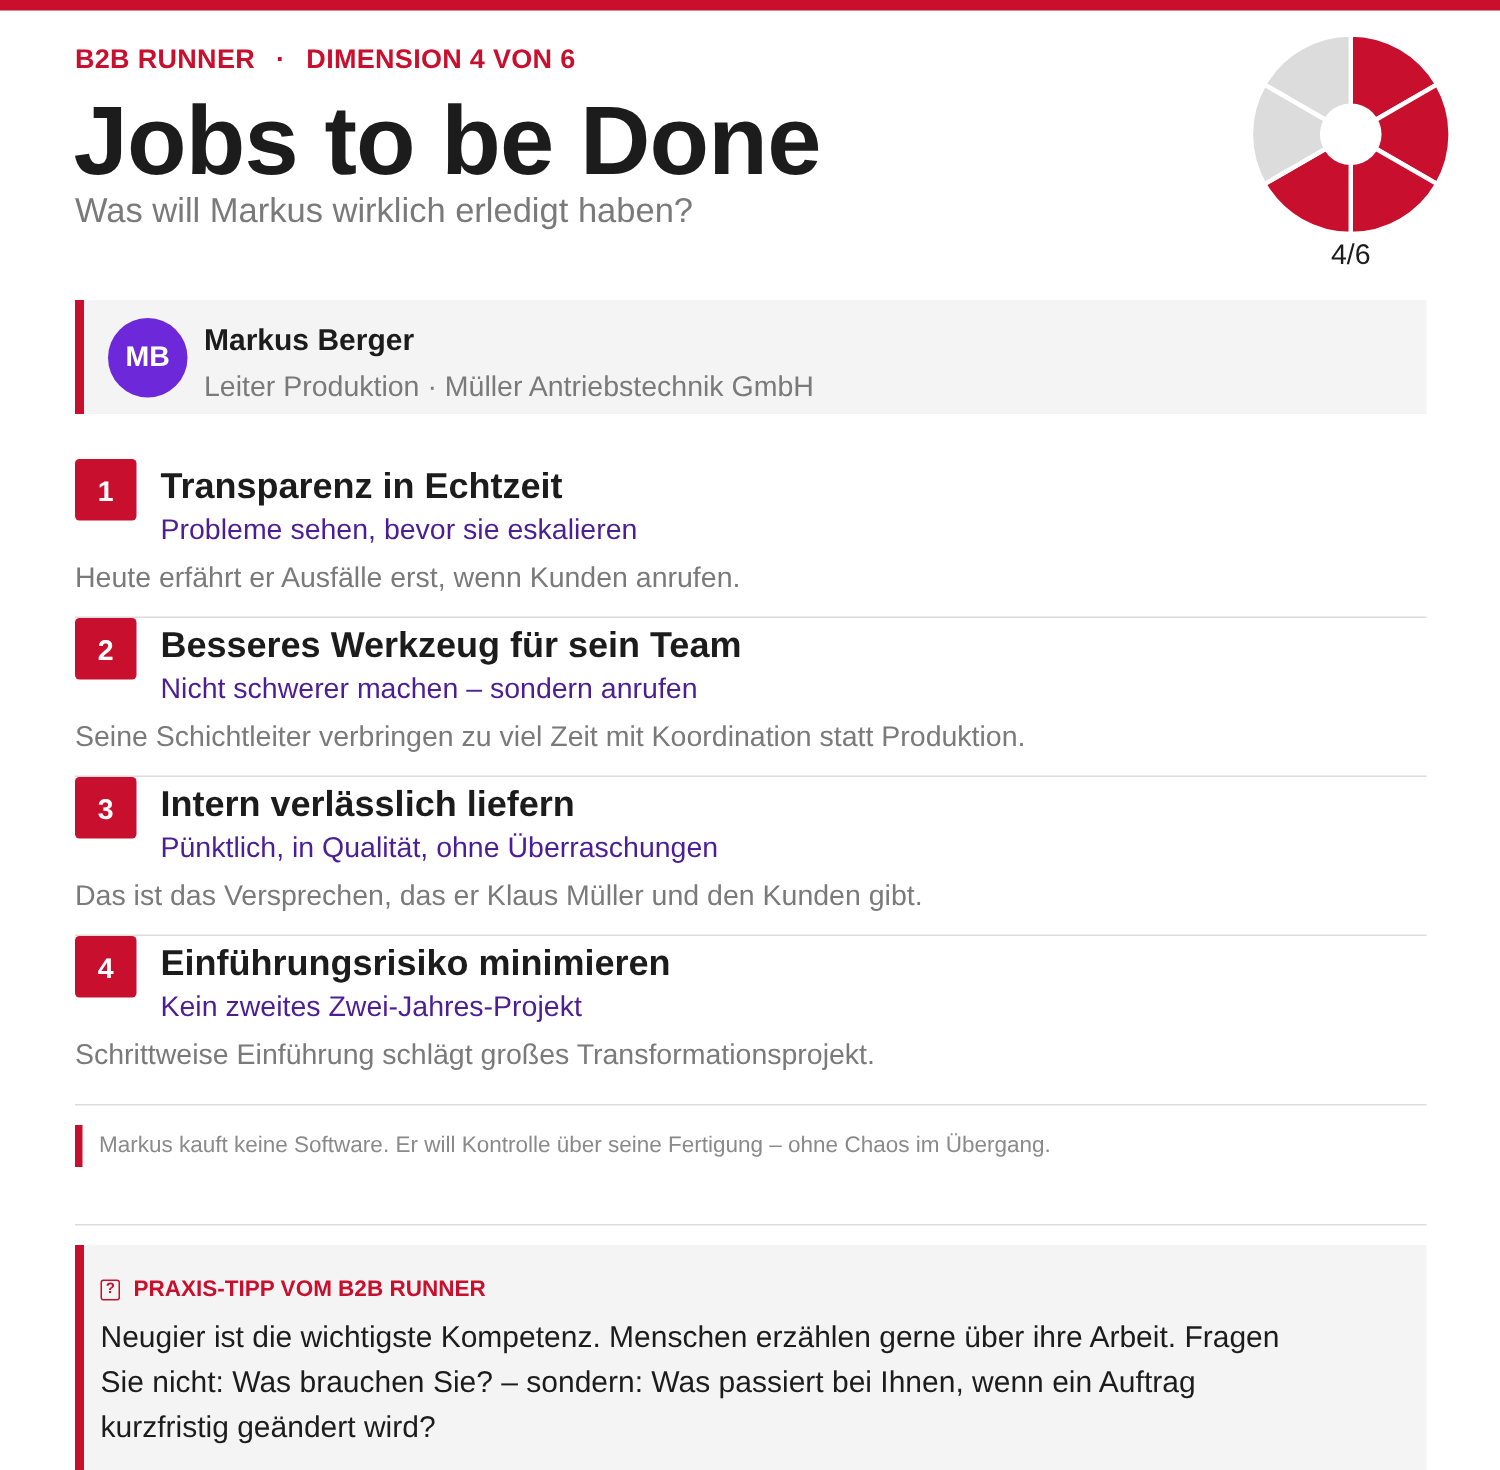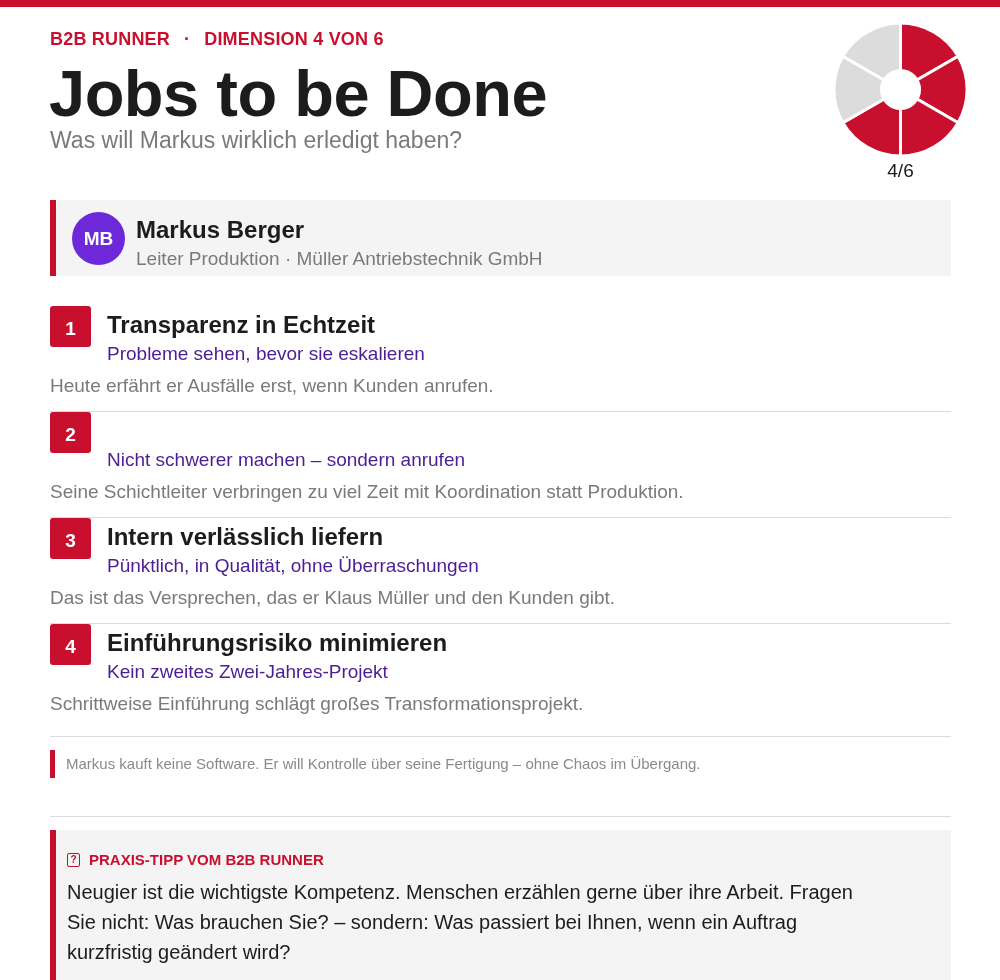--- a/index.html
+++ b/index.html
@@ -10,21 +10,21 @@
   .eyebrow { position: absolute; left: 50px; top: 29px; font-size: 18px; font-weight: bold; color: #c8102e; letter-spacing: 0.2px; white-space: nowrap; }
   .eyebrow .dot { display: inline-block; margin: 0 14px; }
   .title { position: absolute; left: 49px; top: 64px; font-size: 65px; font-weight: bold; color: #1c1c1c; letter-spacing: -0.5px; line-height: 60px; white-space: nowrap; }
   .subtitle { position: absolute; left: 50px; top: 127px; font-size: 23px; color: #7a7a7a; white-space: nowrap; }
 
   .progress { position: absolute; left: 832px; top: 21px; width: 137px; height: 137px; }
   .progress-label { position: absolute; left: 832px; top: 160px; width: 137px; text-align: center; font-size: 19px; color: #1c1c1c; }
 
   .persona { position: absolute; left: 50px; top: 200px; width: 901px; height: 76px; background: #f4f4f4; border-left: 6px solid #c8102e; }
   .avatar { position: absolute; left: 16px; top: 12px; width: 53px; height: 53px; border-radius: 50%; background: #6d28d9; color: #fff; font-weight: bold; font-size: 19px; display: flex; align-items: center; justify-content: center; }
-  .persona-name { position: absolute; left: 80px; top: 16px; font-size: 24px; font-weight: bold; color: #1c1c1c; white-space: nowrap; }
+  .persona-name { position: absolute; left: 80px; top: 16px; font-size: 20px; font-weight: bold; color: #1c1c1c; white-space: nowrap; }
   .persona-role { position: absolute; left: 80px; top: 48px; font-size: 19px; color: #7a7a7a; white-space: nowrap; }
 
   .jobs { position: absolute; left: 50px; top: 306px; width: 901px; }
   .job { position: relative; height: 106px; border-bottom: 1px solid #dcdcdc; }
   .job:last-child { border-bottom: none; }
   .job-num { position: absolute; left: 0; top: 0; width: 41px; height: 41px; background: #c8102e; border-radius: 3px; color: #fff; font-weight: bold; font-size: 19px; display: flex; align-items: center; justify-content: center; padding-top: 4px; }
   .job-title { position: absolute; left: 57px; top: 5px; font-size: 24px; font-weight: bold; color: #1c1c1c; white-space: nowrap; }
   .job-sub { position: absolute; left: 57px; top: 37px; font-size: 19px; color: #4c1d95; white-space: nowrap; }
   .job-desc { position: absolute; left: 0; top: 69px; font-size: 19px; color: #7a7a7a; white-space: nowrap; }
 
@@ -68,20 +68,21 @@
 
 <div class="jobs">
   <div class="job">
     <div class="job-num">1</div>
     <div class="job-title">Transparenz in Echtzeit</div>
     <div class="job-sub">Probleme sehen, bevor sie eskalieren</div>
     <div class="job-desc">Heute erfährt er Ausfälle erst, wenn Kunden anrufen.</div>
   </div>
   <div class="job">
     <div class="job-num">2</div>
+    <div class="job-title">Besseres Werkzeug für sein Team</div>
     <div class="job-sub">Nicht schwerer machen – sondern anrufen</div>
     <div class="job-desc">Seine Schichtleiter verbringen zu viel Zeit mit Koordination statt Produktion.</div>
   </div>
   <div class="job">
     <div class="job-num">3</div>
     <div class="job-title">Intern verlässlich liefern</div>
     <div class="job-sub">Pünktlich, in Qualität, ohne Überraschungen</div>
     <div class="job-desc">Das ist das Versprechen, das er Klaus Müller und den Kunden gibt.</div>
   </div>
   <div class="job">

